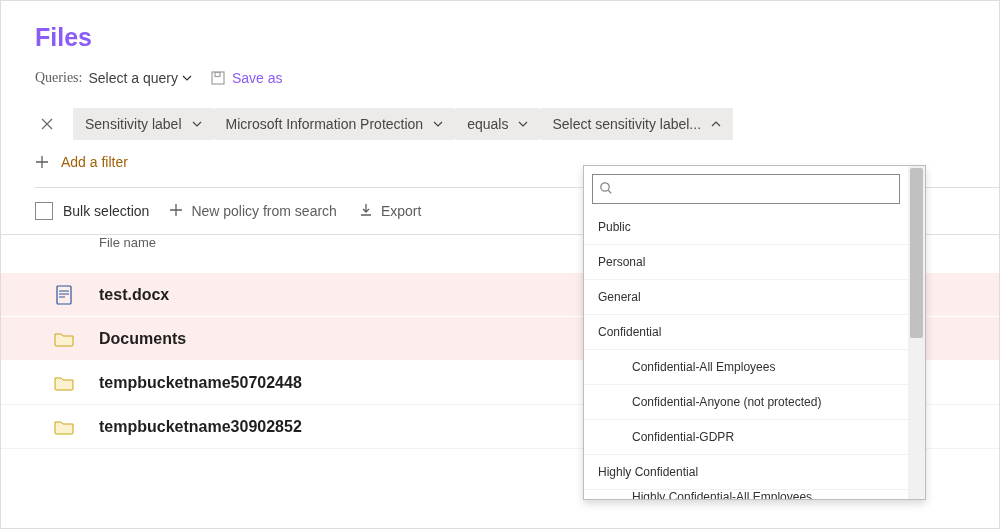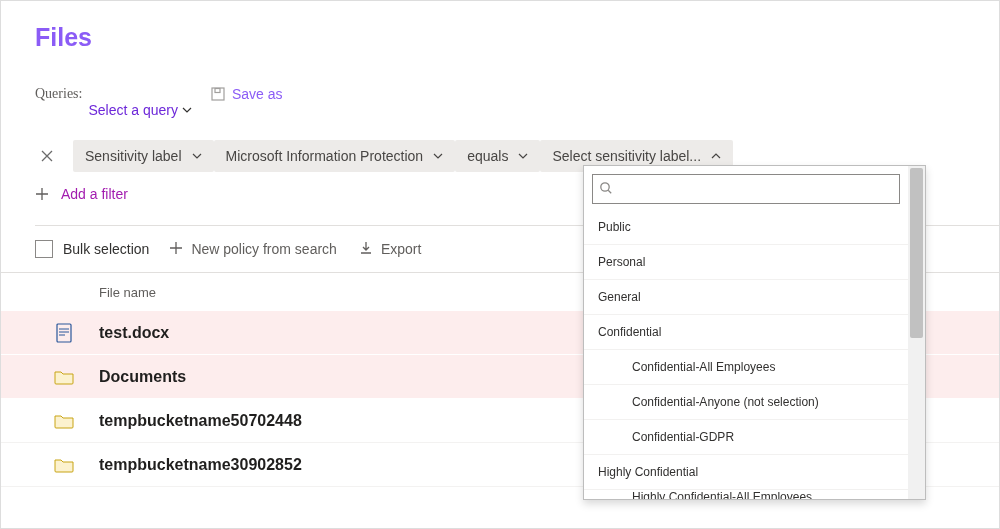--- a/index.html
+++ b/index.html
@@ -5,46 +5,46 @@
   * { box-sizing: border-box; }
   html, body { margin:0; padding:0; font-family: "Segoe UI", -apple-system, Arial, sans-serif; font-size:14px; color:#323130; background:#fff; }
   .page { width:1000px; height:529px; border:1px solid #ddd; background:#fff; position:relative; overflow:hidden; }
 
   
   .page-title { font-size:25px; font-weight:700; margin:22px 0 18px 34px; color:#8b5cf6; }
 
   
   .queries-row { display:flex; align-items:center; margin:0 0 22px 34px; font-size:14px; color:#605e5c; }
   .queries-row .q-label { margin-right:6px;font-family:Liberation Serif, serif; }
-  .queries-row .q-select { display:flex; align-items:center; color:#6d28d9; font-weight:400; margin-right:18px; cursor:pointer;margin-top:32px; }
+  .queries-row .q-select { display:flex; align-items:center; color:#404040; font-weight:400; margin-right:18px; cursor:pointer; }
   .queries-row .chev { margin-left:4px; }
   .saveas { display:flex; align-items:center; color:#8b5cf6; }
   .saveas .icon { margin-right:6px; }
 
   
   .chips { display:flex; align-items:center; margin:0 0 8px 34px; position:relative; }
   .x-btn { width:24px; height:24px; display:flex; align-items:center; justify-content:center; color:#6b6b6b; margin-right:14px; cursor:pointer; }
   .chip { display:flex; align-items:center; background:#edebe9; color:#484644; height:32px; padding:0 12px; border-radius:2px; margin-right:0; cursor:pointer; white-space:nowrap; }
   .chip .chev { margin-left:10px; }
 
   
-  .addfilter-row { display:flex; align-items:center; margin:14px 0 23px 34px; color:#a21caf; }
+  .addfilter-row { display:flex; align-items:center; margin:14px 0 17px 34px; color:#a16207; }
   .plus-icon { width:14px; height:14px; margin-right:12px; }
 
   hr.sep { border:none; border-top:1px solid #e1dfdd; margin:0 0 0 34px; }
 
   
   .toolbar { display:flex; align-items:center; padding:14px 0 14px 34px; border-bottom:1px solid #e1dfdd; margin-left:0; }
   .toolbar .chk { width:18px; height:18px; border:1px solid #8a8886; margin-right:10px; }
   .toolbar .lbl { margin-right:20px; }
   .toolbar .tb-btn { display:flex; align-items:flex-start; color:#605e5c; margin-right:22px; cursor:pointer; }
   .toolbar .tb-btn .icon { margin-right:8px; }
 
   
-  .t-header { display:flex; align-items:center; height:38px; color:#605e5c; font-size:13px; }
+  .t-header { display:flex; align-items:flex-start; height:38px; color:#605e5c; font-size:13px; }
   .col-blank { width:58px; margin-left:34px; }
   .col-name-hdr { padding-left:6px; }
 
   
   .t-row { display:flex; align-items:center; height:44px; border-bottom:1px solid #f3f2f1; }
   .t-row.red { background:#fdeded; border-bottom:1px solid #fff; }
   .icon-cell { width:58px; margin-left:34px; display:flex; align-items:center; justify-content:center; }
   .name-cell { font-weight:600; padding-left:6px; color:#201f1e; font-size:16px; }
 
   
@@ -216,21 +216,21 @@
         </span>
         <input type="text" placeholder="" style="">
       </div>
     </div>
     <div class="dd-list" id="dd-list">
           <div class="dd-item">Public</div>
           <div class="dd-item">Personal</div>
           <div class="dd-item">General</div>
           <div class="dd-item">Confidential</div>
           <div class="dd-item child">Confidential-All Employees</div>
-          <div class="dd-item child">Confidential-Anyone (not selection)</div>
+          <div class="dd-item child">Confidential-Anyone (not protected)</div>
           <div class="dd-item child">Confidential-GDPR</div>
           <div class="dd-item">Highly Confidential</div>
           <div class="dd-item child cut">Highly Confidential-All Employees</div>
         </div>
   </div>
   <div class="dd-scroll">
     <div class="dd-thumb"></div>
   </div>
 </div>
 

